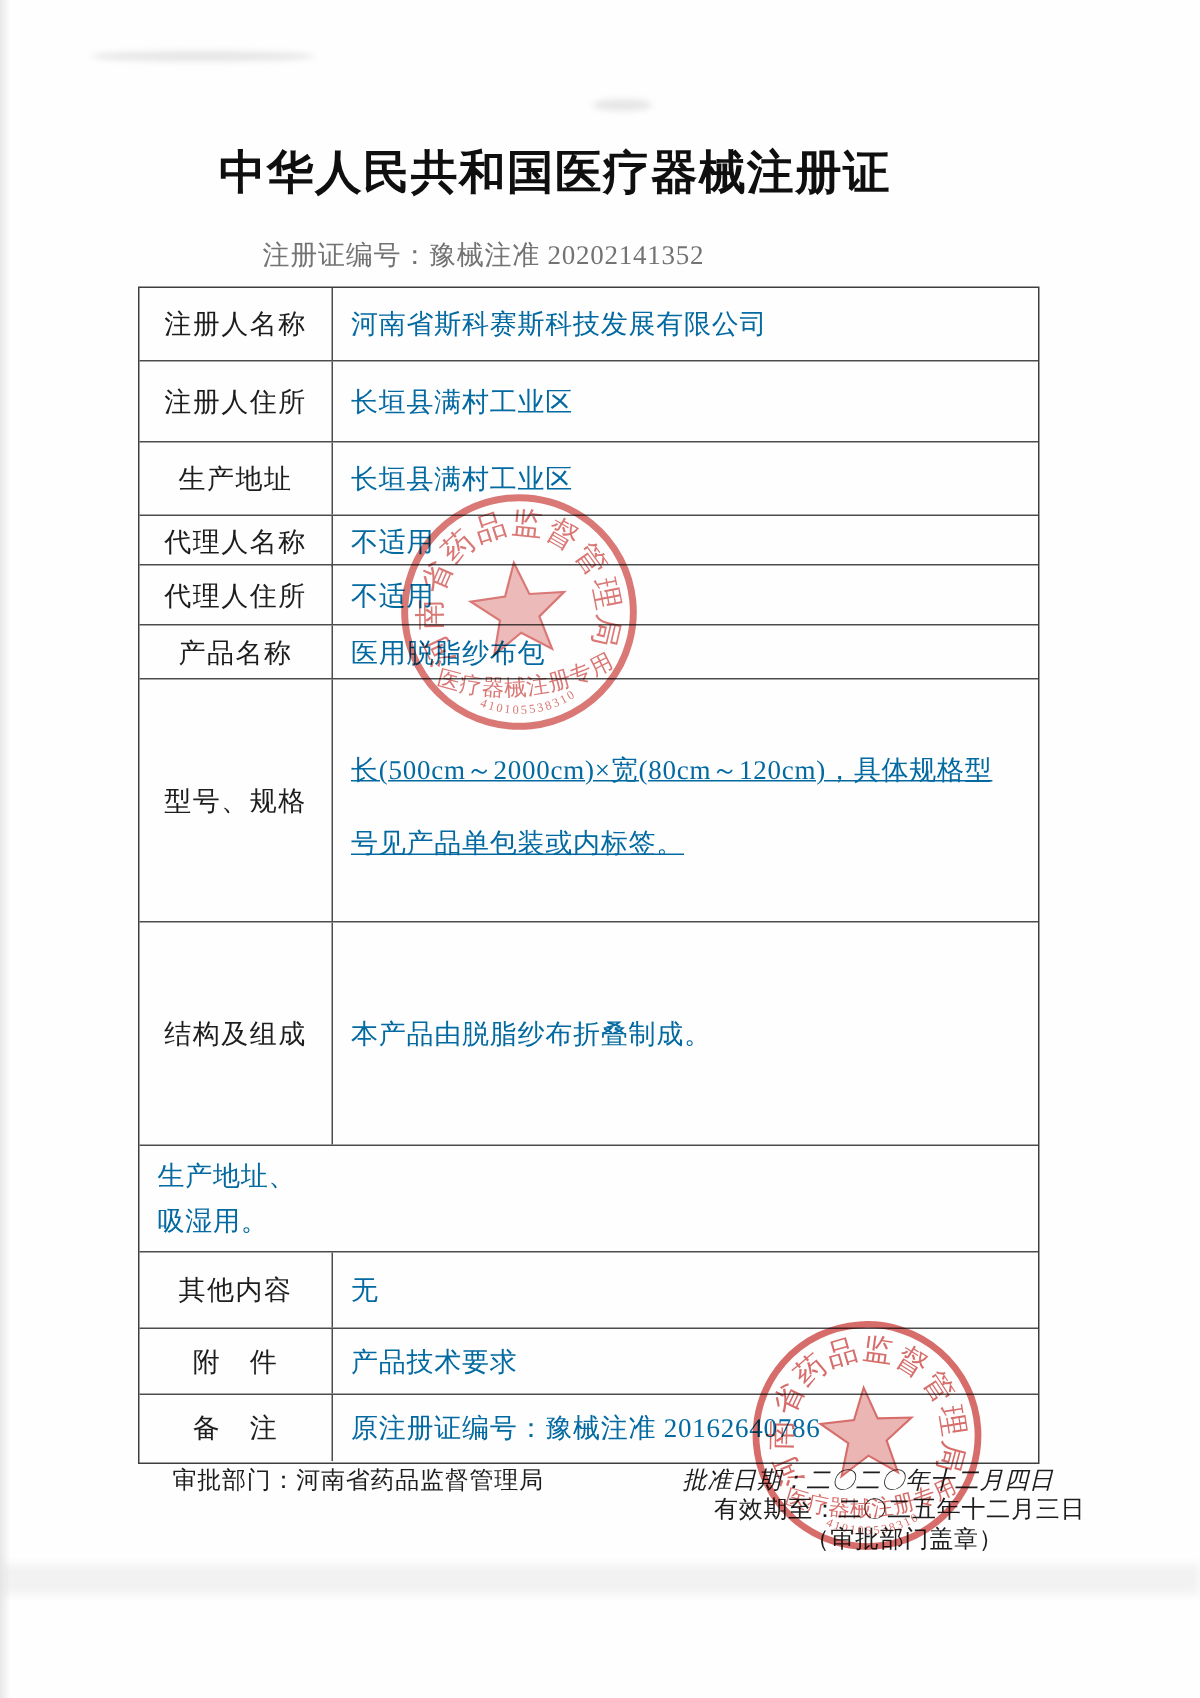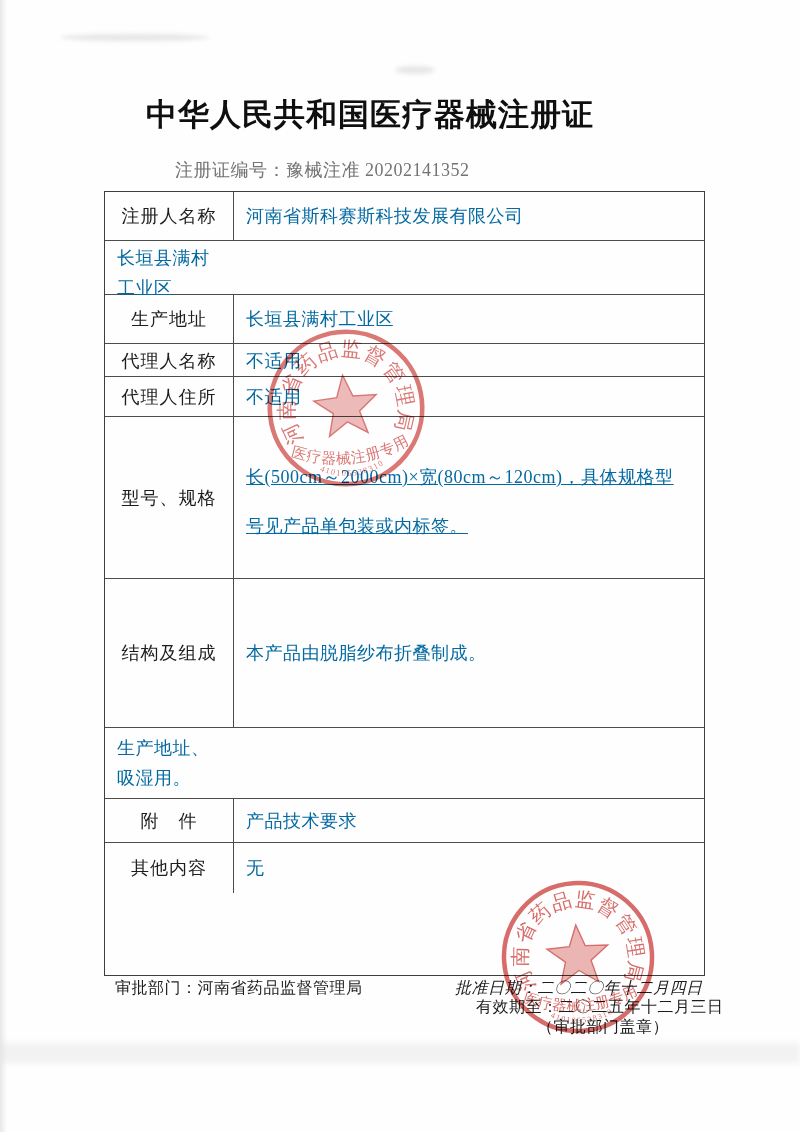--- a/index.html
+++ b/index.html
@@ -21,21 +21,21 @@
 
   .doc-title{
     position:absolute;left:0;top:94px;width:740px;text-align:center;
     font-size:31px;font-weight:700;letter-spacing:1px;color:#0f0f0f;line-height:42px;
   }
   .cert-line{
     position:absolute;left:147px;top:158px;font-size:18px;color:#737373;letter-spacing:.5px;margin-left:28px;
   }
 
   .cert-table{
-    position:absolute;left:104px;top:191px;width:601px;height:785px;
+    position:absolute;left:92px;top:191px;width:601px;height:785px;
     border:1.5px solid #3e3e3e;background:transparent;
   }
   .row{display:grid;grid-template-columns:129px 1fr;border-top:1px solid #4c4c4c;}
   .row:first-child{border-top:none;}
   .cell-label{
     border-right:1px solid #4c4c4c;display:flex;align-items:center;justify-content:center;
     font-size:18px;letter-spacing:1px;color:#1d1d1d;text-align:center;padding:0 4px;
   }
   .cell-value{
     display:flex;align-items:center;font-size:18px;color:#0369a1;
@@ -75,52 +75,61 @@
   <div class="cert-line">
     <span>注册证编号：</span><span>豫械注准 20202141352</span>
   </div>
 
   <div class="cert-table">
     <div class="row r1">
       <div class="cell-label">注册人名称</div>
       <div class="cell-value">河南省斯科赛斯科技发展有限公司</div>
     </div>
     <div class="row r2">
+      <div class="cell-label">注册人住所</div>
       <div class="cell-value">长垣县满村工业区</div>
     </div>
     <div class="row r3">
       <div class="cell-label">生产地址</div>
       <div class="cell-value">长垣县满村工业区</div>
     </div>
     <div class="row r4">
       <div class="cell-label">代理人名称</div>
       <div class="cell-value">不适用</div>
     </div>
     <div class="row r5">
       <div class="cell-label">代理人住所</div>
       <div class="cell-value">不适用</div>
     </div>
+    <div class="row r6">
+      <div class="cell-label">产品名称</div>
+      <div class="cell-value">医用脱脂纱布包</div>
+    </div>
     <div class="row r7 row-top">
       <div class="cell-label">型号、规格</div>
       <div class="cell-value">长(500cm～2000cm)×宽(80cm～120cm)，具体规格型号见产品单包装或内标签。</div>
     </div>
     <div class="row r8">
       <div class="cell-label">结构及组成</div>
       <div class="cell-value">本产品由脱脂纱布折叠制成。</div>
     </div>
     <div class="row r9">
       <div class="cell-value">生产地址、吸湿用。</div>
     </div>
+    <div class="row r11">
+      <div class="cell-label">其他内容</div>
+      <div class="cell-value">无</div>
+    </div>
     <div class="row r10">
       <div class="cell-label">附　件</div>
       <div class="cell-value">产品技术要求</div>
     </div>
-    <div class="row r11">
-      <div class="cell-label">其他内容</div>
-      <div class="cell-value">无</div>
+    <div class="row r12">
+      <div class="cell-label">备　注</div>
+      <div class="cell-value">原注册证编号：豫械注准 20162640786</div>
     </div>
   </div>
 
   <div class="footer-line f-dept">
     <span>审批部门：</span><span>河南省药品监督管理局</span>
   </div>
   <div class="footer-line f-date">
     <span>批准日期：</span><span>二〇二〇年十二月四日</span>
   </div>
   <div class="footer-line f-valid">

